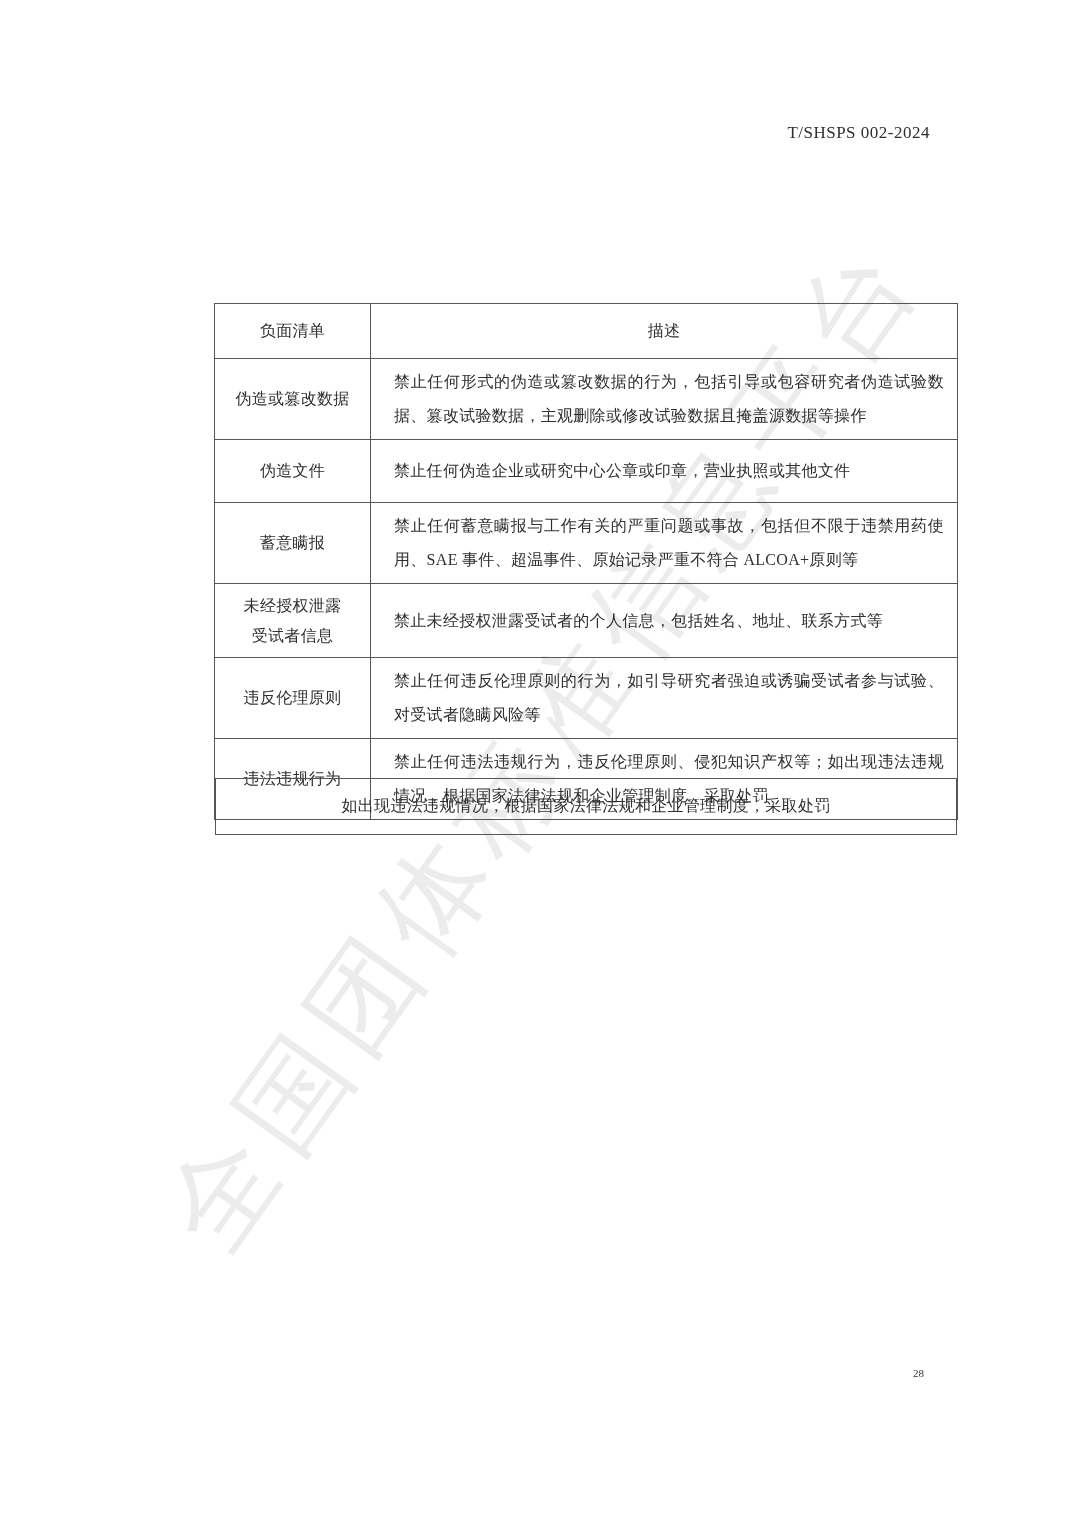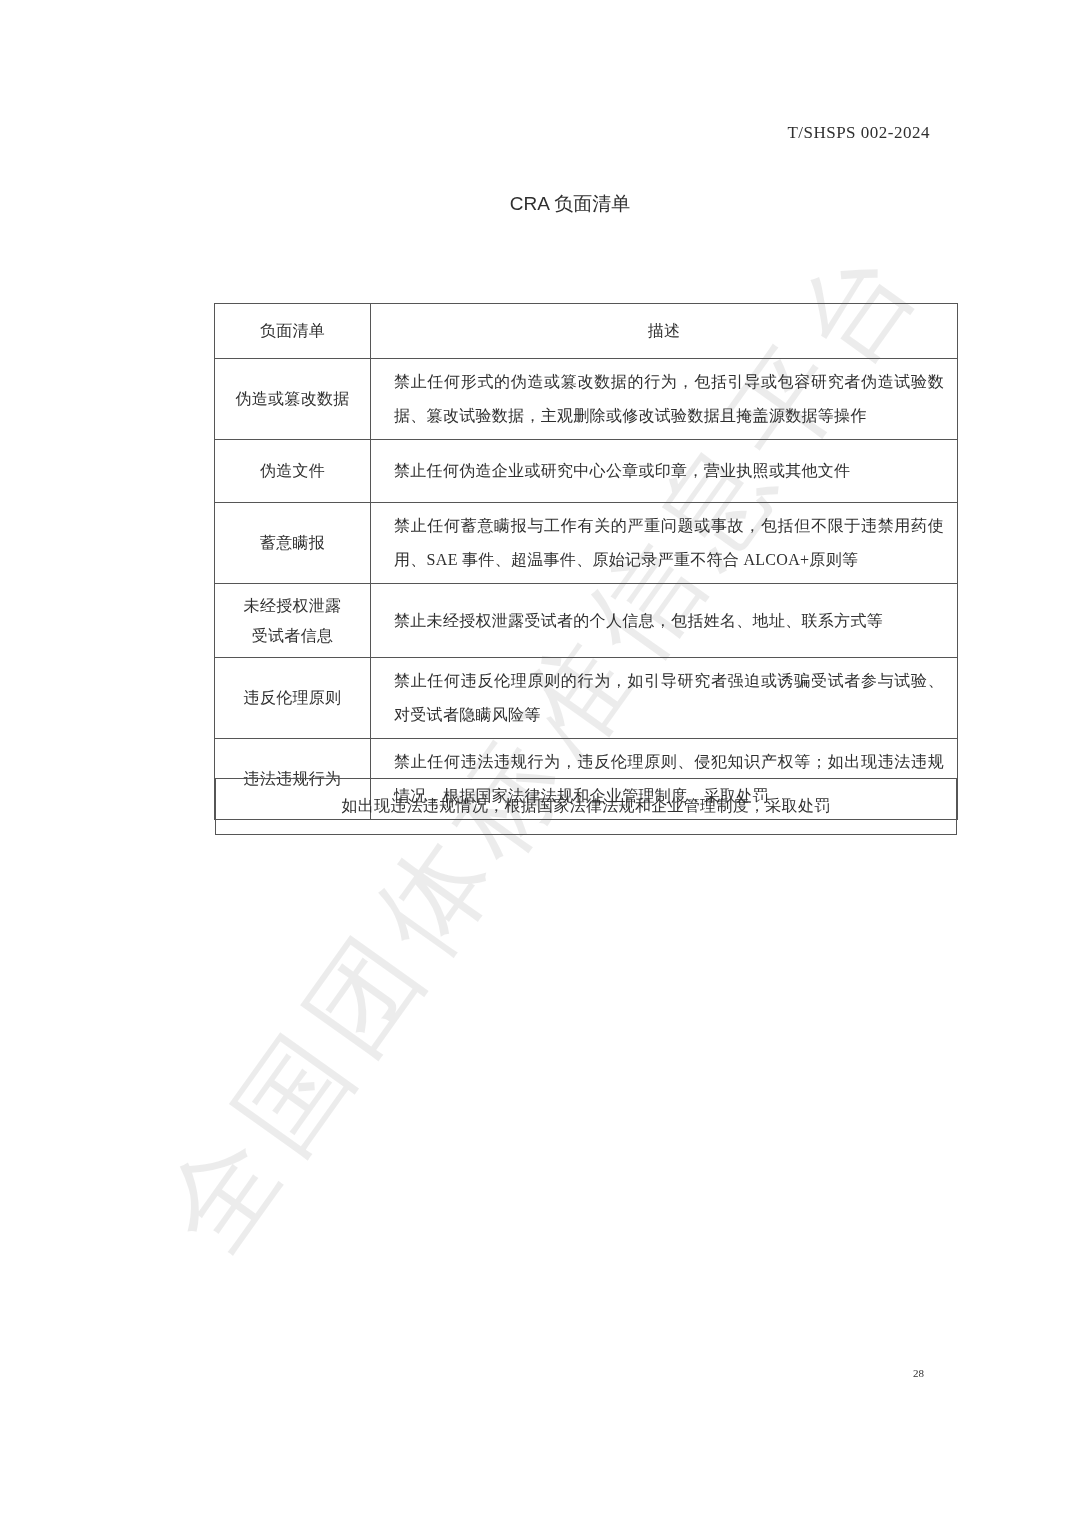--- a/index.html
+++ b/index.html
@@ -115,21 +115,20 @@
 </head>
 <body>
 
 <div class="page">
 
   <div class="watermark">全国团体标准信息平台</div>
 
   <div class="doc-code">T/SHSPS 002-2024</div>
 
   <div class="titles">
-    <div class="title-line3">CRA 负面清单</div>
   </div>
 
   <table class="doc-table">
     <colgroup>
       <col class="col-item">
       <col class="col-desc">
     </colgroup>
     <thead>
       <tr>
         <th>负面清单</th>

